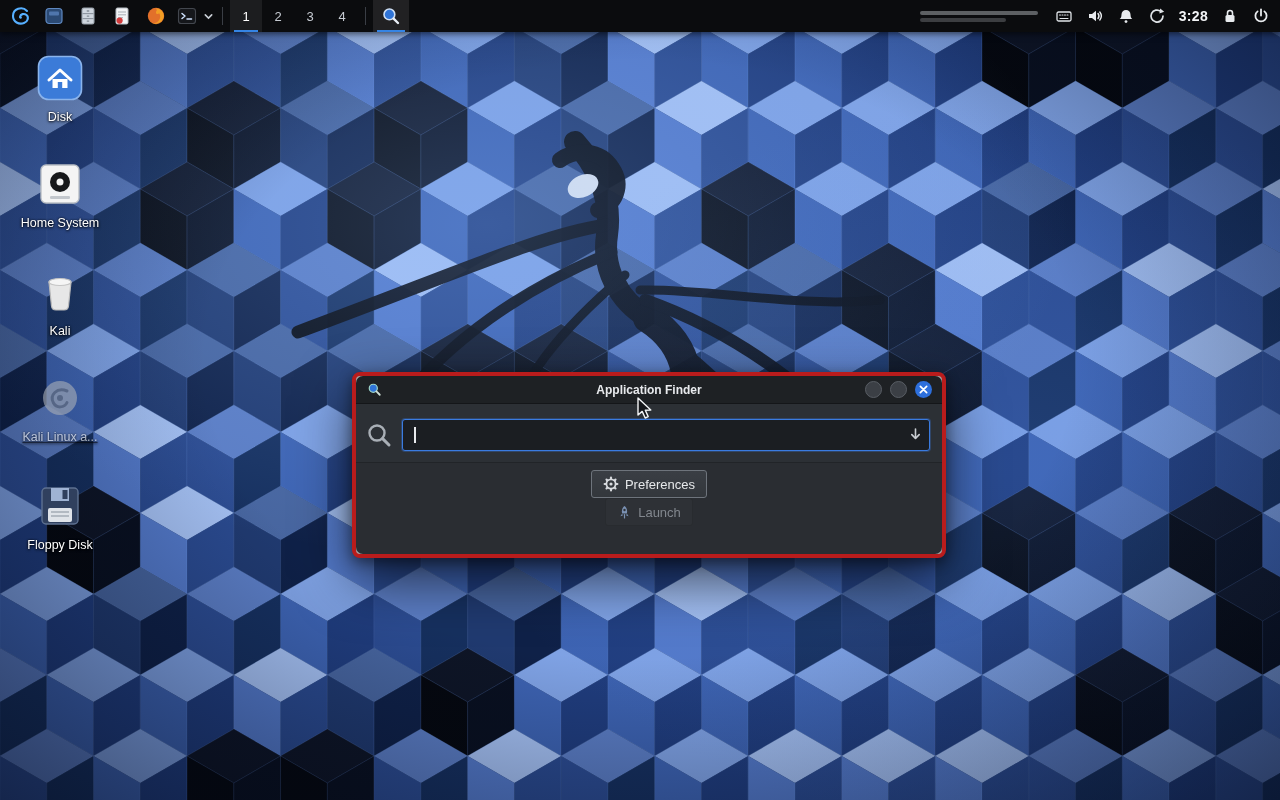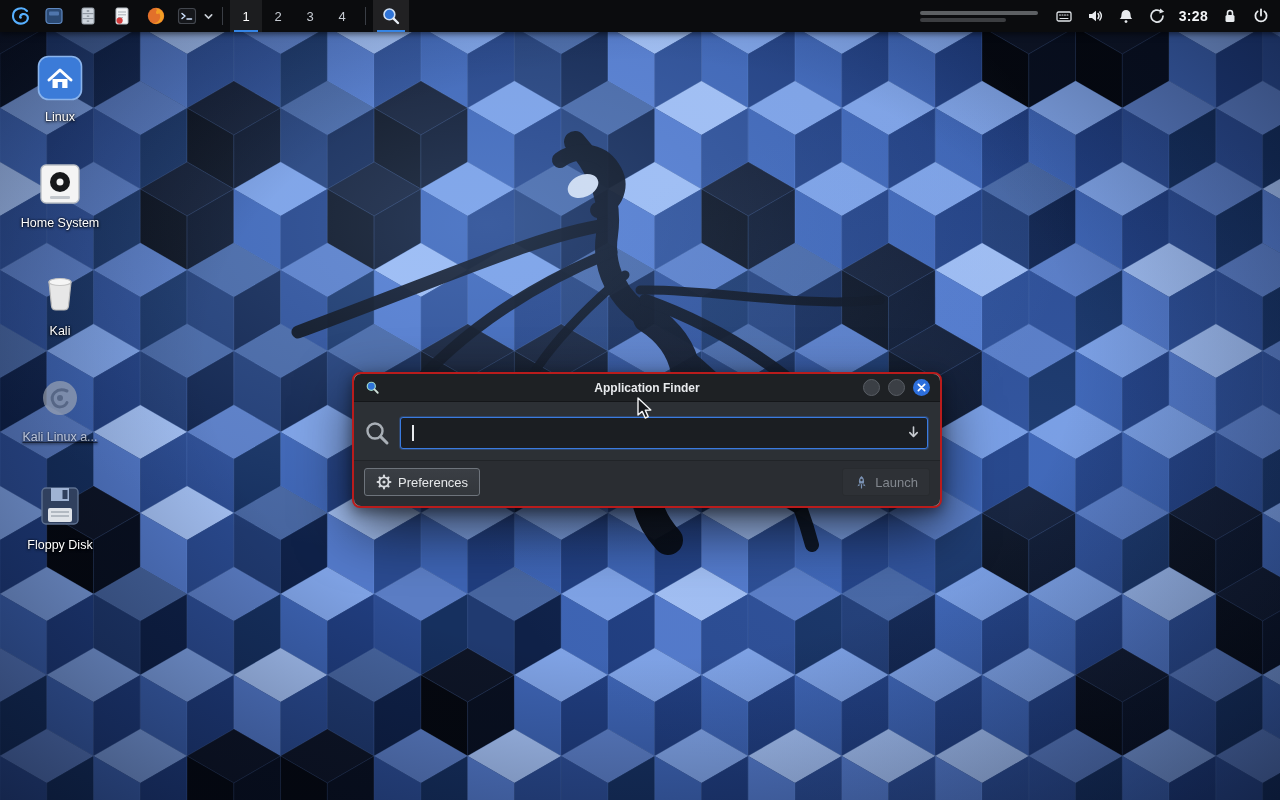--- a/index.html
+++ b/index.html
@@ -37,21 +37,21 @@
   .note i:nth-child(2){width:86px;opacity:.6;}
   .clock{font-size:14px;font-weight:700;color:#f2f4f6;letter-spacing:.3px;}
   
   .desk-icon{position:absolute;left:8px;width:104px;display:flex;flex-direction:column;
     align-items:center;gap:8px;z-index:5;cursor:default;}
   .desk-icon .label{font-size:12.5px;color:#ffffff;line-height:1.15;text-align:center;
     text-shadow:0 1px 3px rgba(0,0,0,.95),0 0 2px rgba(0,0,0,.85);}
   .dim{opacity:.62;text-decoration:underline;}
   
   .finder{position:absolute;left:352px;top:372px;width:586px;z-index:40;
-    background:#a3a3a3;border:2px solid #b91c1c;border-radius:8px;
+    background:#a3a3a3;border:4px solid #b91c1c;border-radius:8px;
     box-shadow:0 22px 55px rgba(0,0,0,.62),0 4px 14px rgba(0,0,0,.45);}
   .titlebar{position:relative;height:27px;background:#1e2124;border-radius:7px 7px 0 0;
     display:flex;align-items:center;border-bottom:1px solid #141619;}
   .titlebar .title{position:absolute;left:0;right:0;text-align:center;
     font-size:12px;font-weight:700;color:#e8eaed;pointer-events:none;}
   .tb-icon{margin-left:11px;z-index:2;display:flex;}
   .winbtns{margin-left:auto;display:flex;align-items:center;gap:8px;margin-right:10px;z-index:2;}
   .wbtn{width:17px;height:17px;border-radius:50%;display:flex;align-items:center;justify-content:center;}
   .wbtn.plain{background:#3b3f45;border:1px solid #585d64;box-sizing:border-box;}
   .wbtn.close{background:#2d6fdc;}
@@ -60,21 +60,21 @@
   .search-entry{position:relative;flex:1;height:30px;background:#1b1e22;
     border:1px solid #3a7be0;border-radius:3px;box-shadow:0 0 0 1px rgba(58,123,224,.30);
     display:flex;align-items:center;}
   .search-entry input{position:absolute;inset:0;background:transparent;border:none;outline:none;
     color:#e8eaed;font-size:13px;padding:0 26px 0 12px;font-family:inherit;}
   .caret{position:absolute;left:11px;top:7px;width:1.5px;height:16px;background:#e8eaed;
     animation:blink 1.2s step-end infinite;}
   @keyframes blink{50%{opacity:0;}}
   .entry-arrow{position:absolute;right:6px;top:7px;}
   .btn-area{display:flex;justify-content:space-between;align-items:center;
-    padding:7px 10px 10px;background:#2a2d32;border-top:1px solid #212428;border-radius:0 0 7px 7px;}
+    padding:7px 10px 28px;background:#2a2d32;border-top:1px solid #212428;border-radius:0 0 7px 7px;flex-direction:column;}
   .btn{height:28px;display:inline-flex;align-items:center;gap:6px;padding:0 11px;
     background:linear-gradient(#3a3e44,#33373c);border:1px solid #24272b;border-radius:3px;
     color:#e6e8ea;font-size:13px;font-family:inherit;cursor:default;}
   .btn.pref{border-color:#6e747c;}
   .btn.launch{background:#2e3136;border-color:#282b2f;color:#82878e;}
   
   .cursor{position:absolute;left:637px;top:397px;z-index:100;pointer-events:none;}
 </style>
 </head>
 <body>
@@ -792,21 +792,21 @@
   </div>
 </div>
 
 <div class="desk-icon" style="top:54px">
   <svg width="48" height="48" viewBox="0 0 48 48">
     <rect x="2.5" y="2.5" width="43" height="43" rx="10" fill="#3b7bd8" stroke="#8ab4ec" stroke-width="1.6"></rect>
     <path d="M13 26 L24 16 L35 26" fill="none" stroke="#ffffff" stroke-width="3" stroke-linecap="round" stroke-linejoin="round"></path>
     <path d="M16.5 25 V34 H31.5 V25" fill="#ffffff"></path>
     <rect x="21.8" y="28" width="4.4" height="6" fill="#3b7bd8"></rect>
   </svg>
-  <span class="label">Linux</span>
+  <span class="label">Disk</span>
 </div>
 
 <div class="desk-icon" style="top:160px">
   <svg width="48" height="48" viewBox="0 0 48 48">
     <rect x="5" y="5" width="38" height="38" rx="5" fill="#f4f4f4" stroke="#b9bec5" stroke-width="1.4"></rect>
     <circle cx="24" cy="22" r="10" fill="#17181a"></circle>
     <circle cx="24" cy="22" r="3.5" fill="#f4f4f4"></circle>
     <rect x="14" y="36" width="20" height="3" rx="1.2" fill="#c3c7cc"></rect>
   </svg>
   <span class="label">Home System</span>

